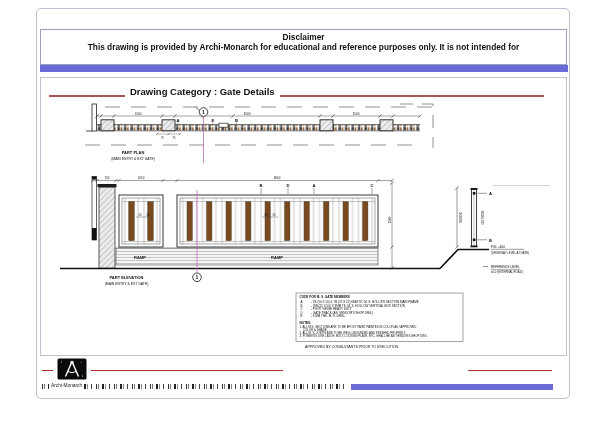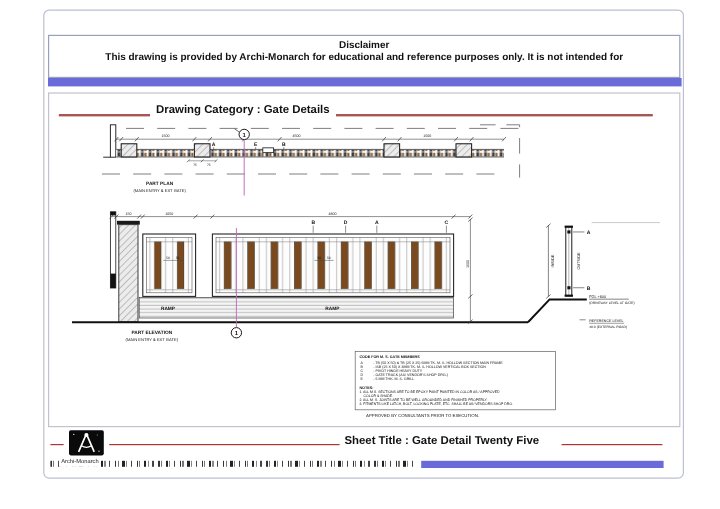--- a/index.html
+++ b/index.html
@@ -215,20 +215,19 @@
     <g>
       <path d="M15,3.5 L8.5,18.5 M15,3.5 L21.5,18.5" stroke="#fff" stroke-width="1.4" fill="none"></path>
       <circle cx="15" cy="4.5" r="1.7" fill="#fff"></circle>
       <path d="M10.8,13.5 Q15,16 19.2,13.5" stroke="#fff" stroke-width="1" fill="none"></path>
       <circle cx="4.5" cy="4" r="0.5" fill="#fff"></circle>
       <circle cx="25.5" cy="18" r="0.5" fill="#fff"></circle>
       <circle cx="24" cy="4.5" r="0.4" fill="#fff"></circle>
     </g>
   </svg>
   <div class="abs red-line-a"></div>
-  <div class="abs title-text">Sheet Title : Gate Detail Twenty Five</div>
   <div class="abs red-line-b"></div>
 
   <div class="abs barcode"></div>
   <div class="abs brand">Archi-Monarch</div>
   <div class="abs blue-bottom"></div>
 
 </div>
 
 </body></html>

